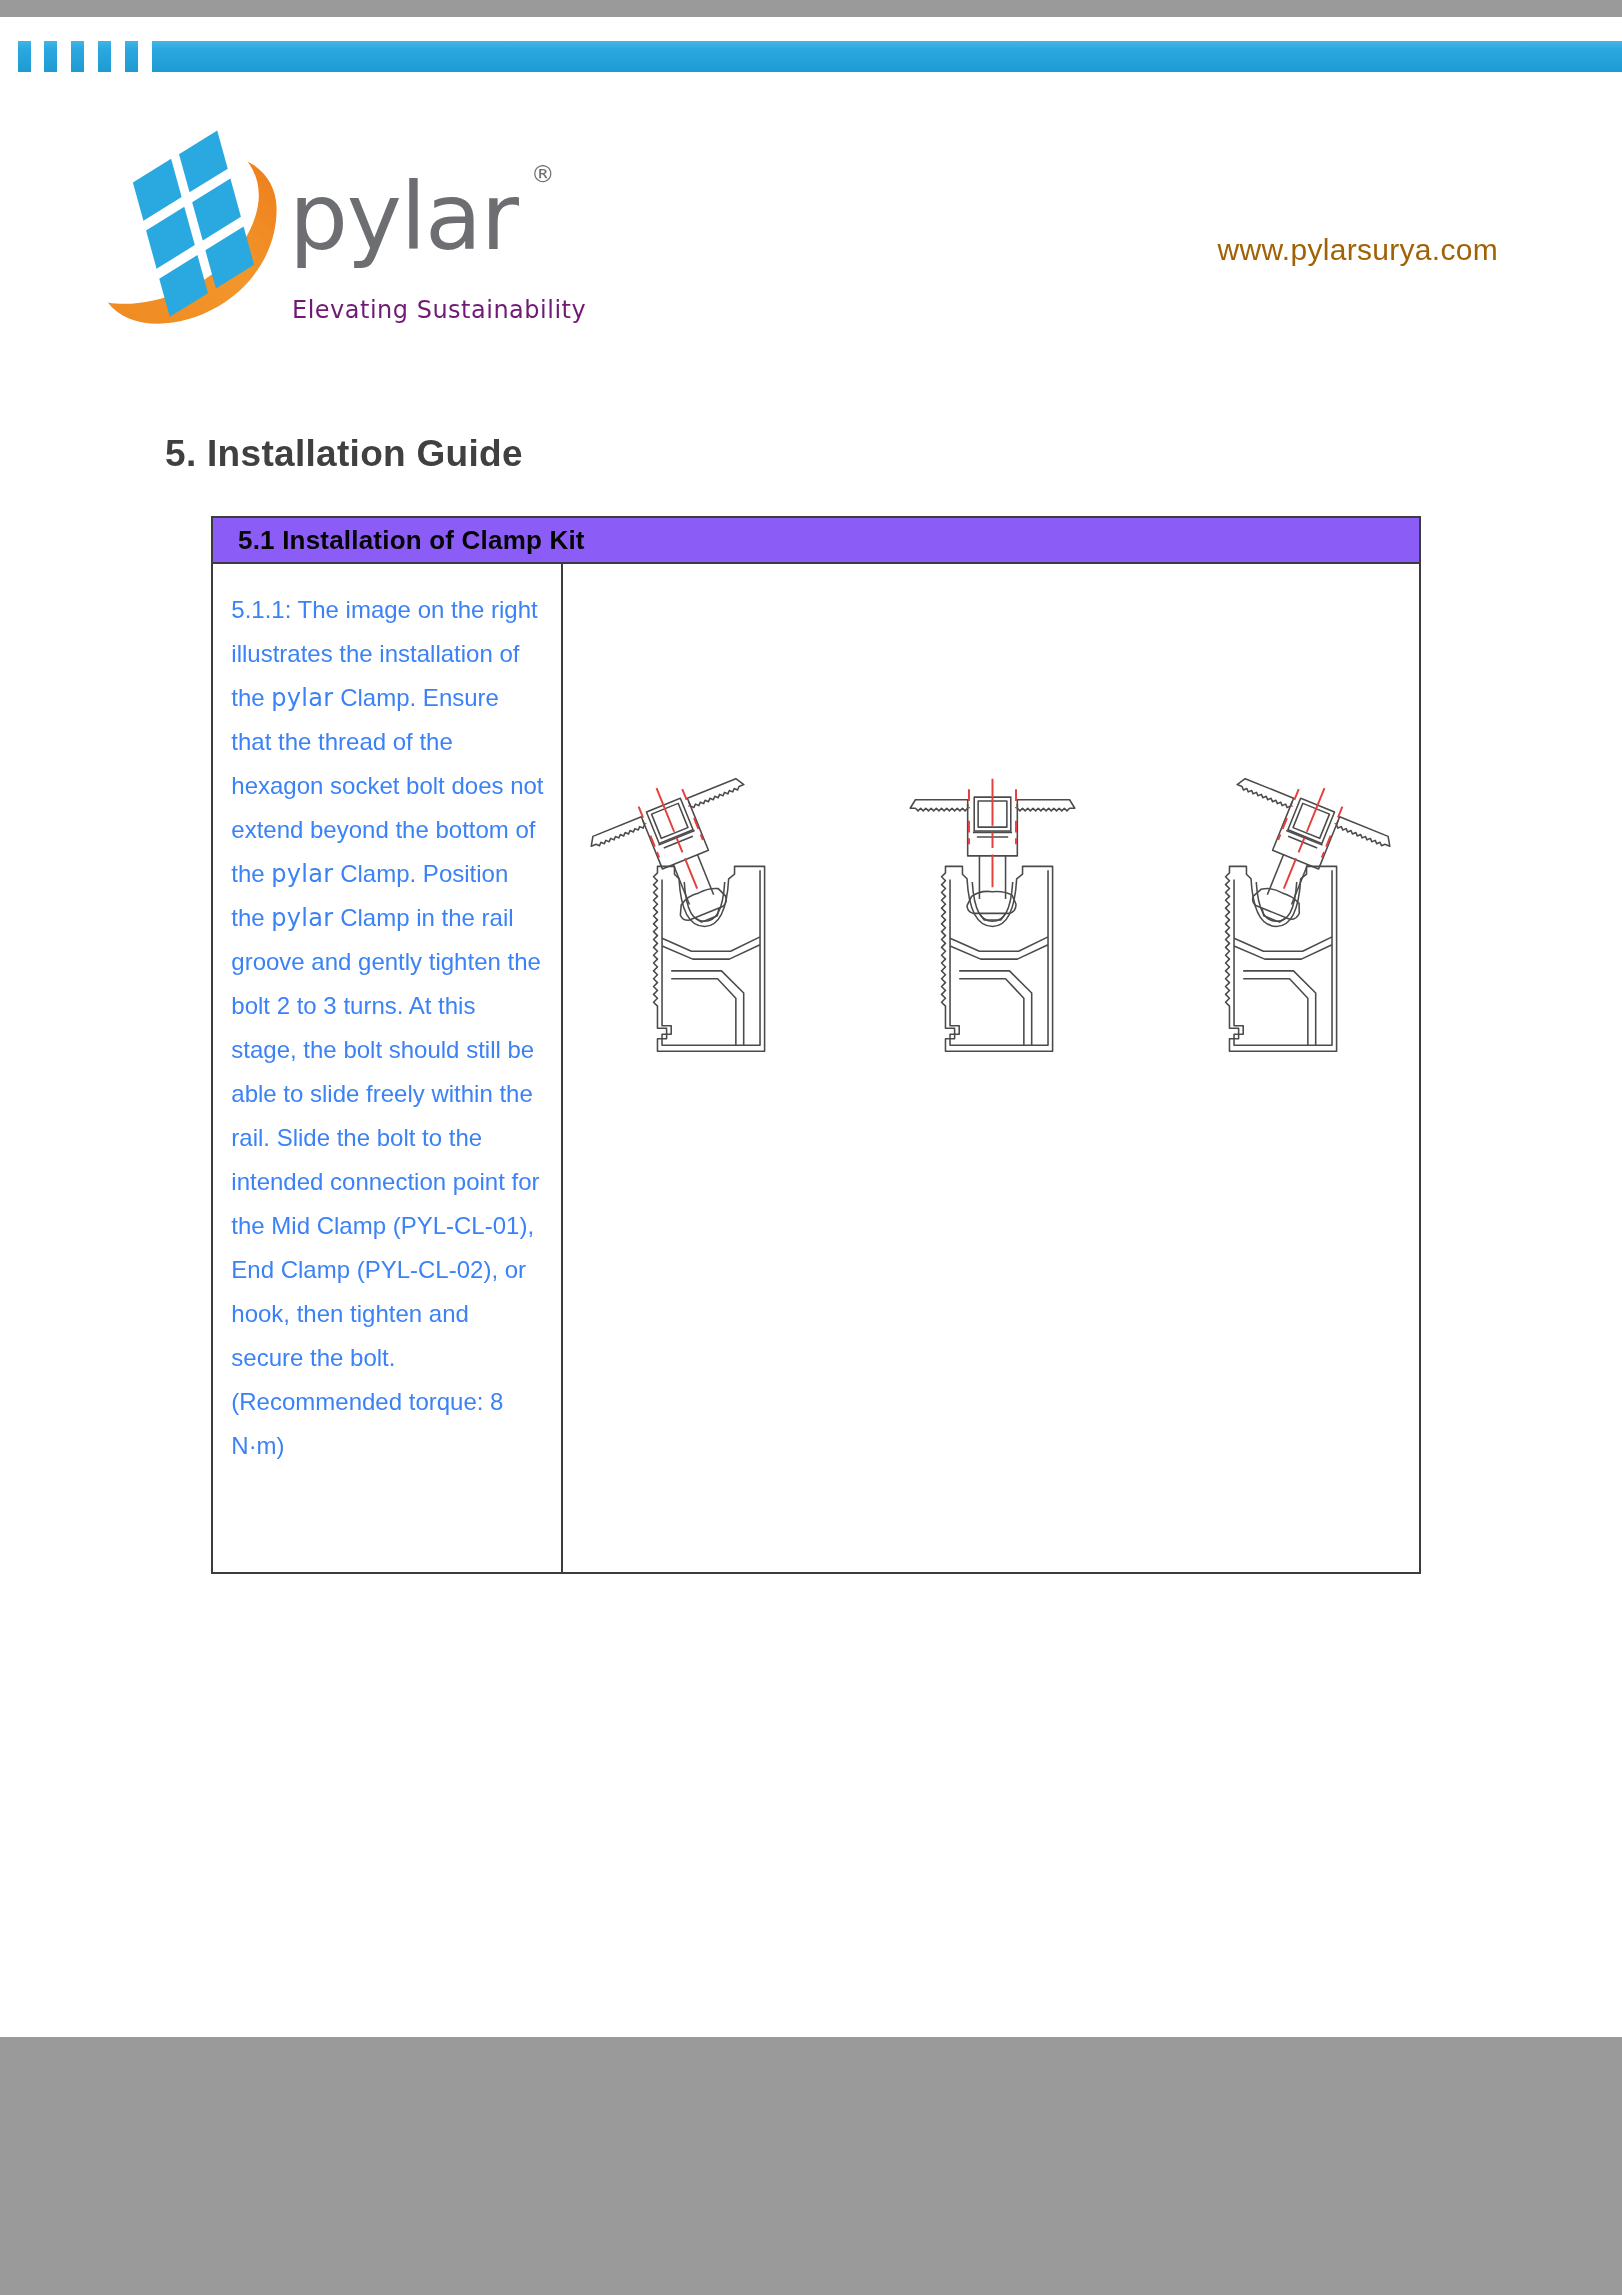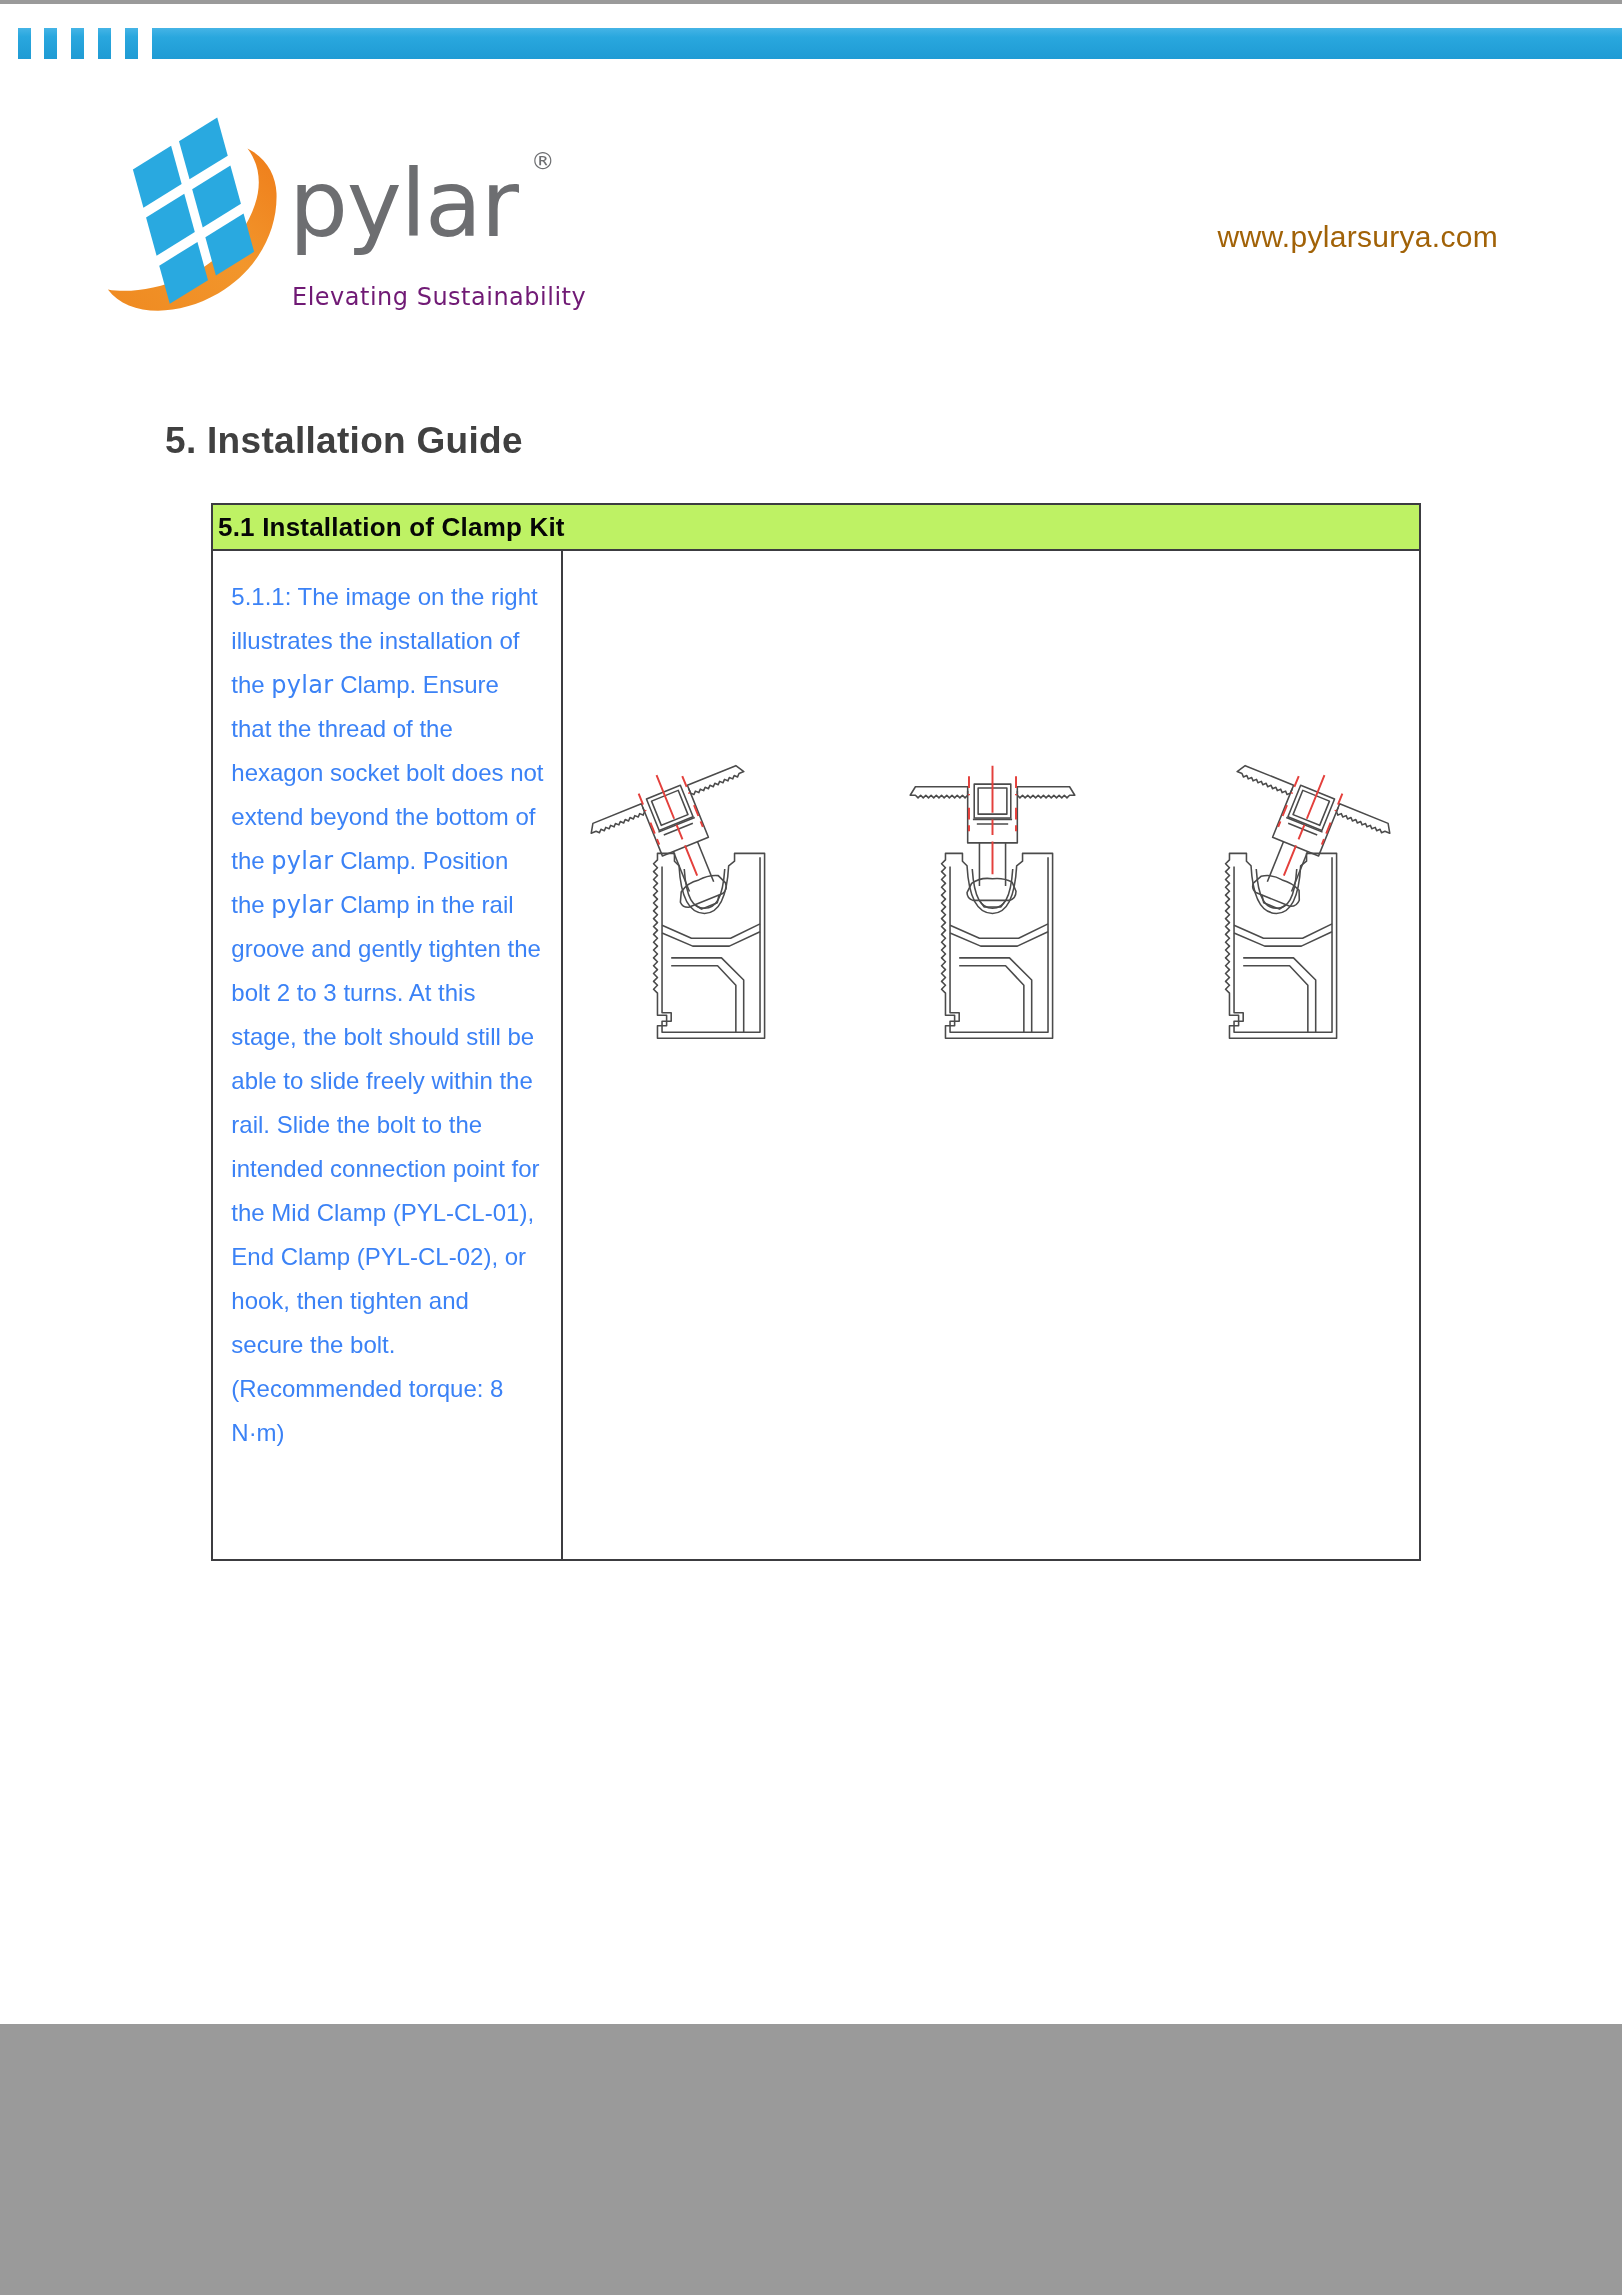--- a/index.html
+++ b/index.html
@@ -2,21 +2,21 @@
 <html style="font-size:10.5px"><head>
 <meta charset="utf-8">
 <style>
   html,body{margin:0;padding:0;background:#9a9a9a;}
   .page{
     position:relative;
     width:1622px;height:2020px;
     background:#ffffff;
     font-family:"Liberation Sans", sans-serif;
     overflow:hidden;
-    margin:4px auto;
+    margin:17px auto;
   }
   
   .topbar-square{
     position:absolute;top:23.6px;width:13px;height:31px;
     background:linear-gradient(180deg,#45b4e6 0%,#29a7de 28%,#1f9bd4 100%);
   }
   .topbar-bar{
     position:absolute;top:23.6px;left:152px;right:0;height:31px;
     background:linear-gradient(180deg,#45b4e6 0%,#29a7de 30%,#1f9bd4 100%);
   }
@@ -44,22 +44,22 @@
   .section-title{
     position:absolute;left:165px;top:416px;
     font-size:37px;font-weight:bold;color:#404040;letter-spacing:0.3px;
   }
   
   .kit-table{
     position:absolute;left:211px;top:499px;width:1210px;height:1058px;
     border:2.6px solid #3c3c40;box-sizing:border-box;background:#fff;
   }
   .kit-table-header{
-    height:44px;background:#bef264;border-bottom:2.6px solid #3c3c40;
-    display:flex;align-items:center;padding-left:5px;box-sizing:content-box;
+    height:44px;background:#8b5cf6;border-bottom:2.6px solid #3c3c40;
+    display:flex;align-items:center;padding-left:25px;box-sizing:content-box;
     font-size:26px;font-weight:bold;color:#060606;letter-spacing:0.2px;
   }
   .kit-table-body{position:relative;height:1009px;}
   .cell-divider{
     position:absolute;left:348px;top:0;bottom:0;width:2px;background:#3c3c40;
   }
   .instruction-cell{
     position:absolute;left:0;top:0;width:348px;height:100%;box-sizing:border-box;
     padding:23.6px 15.7px 0 18.3px;
     font-size:24px;line-height:44px;color:#3b82f6;

